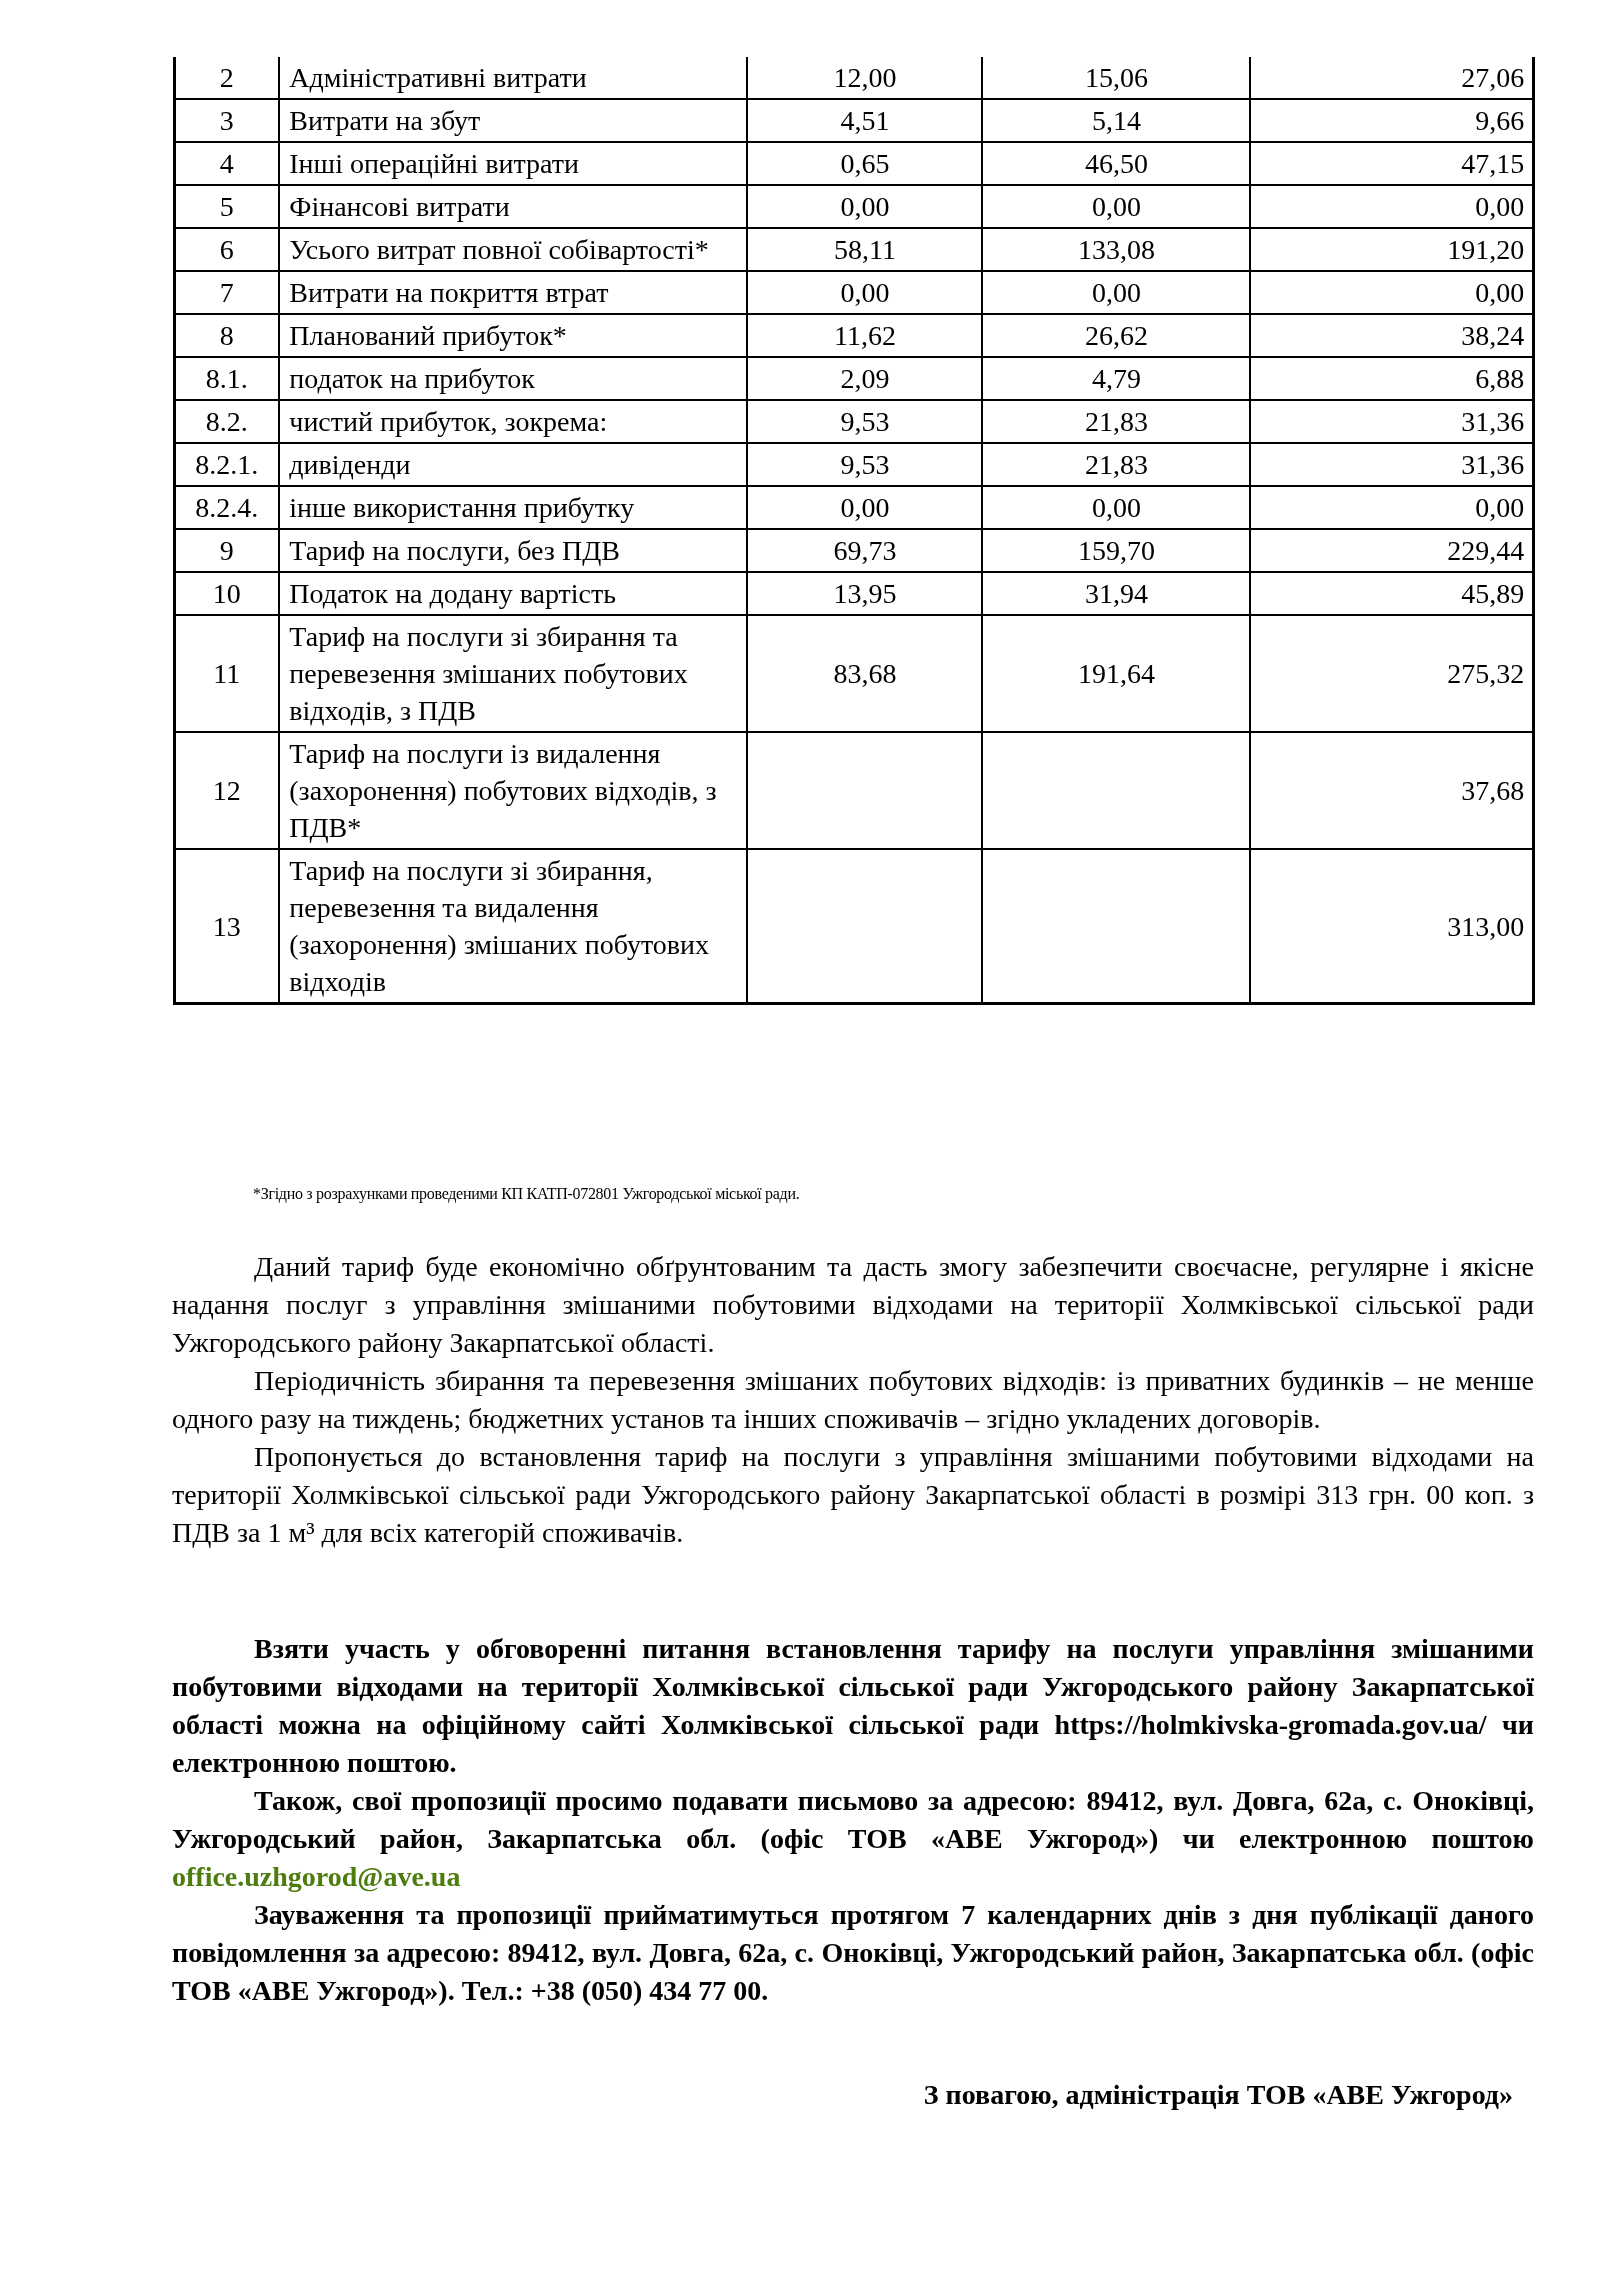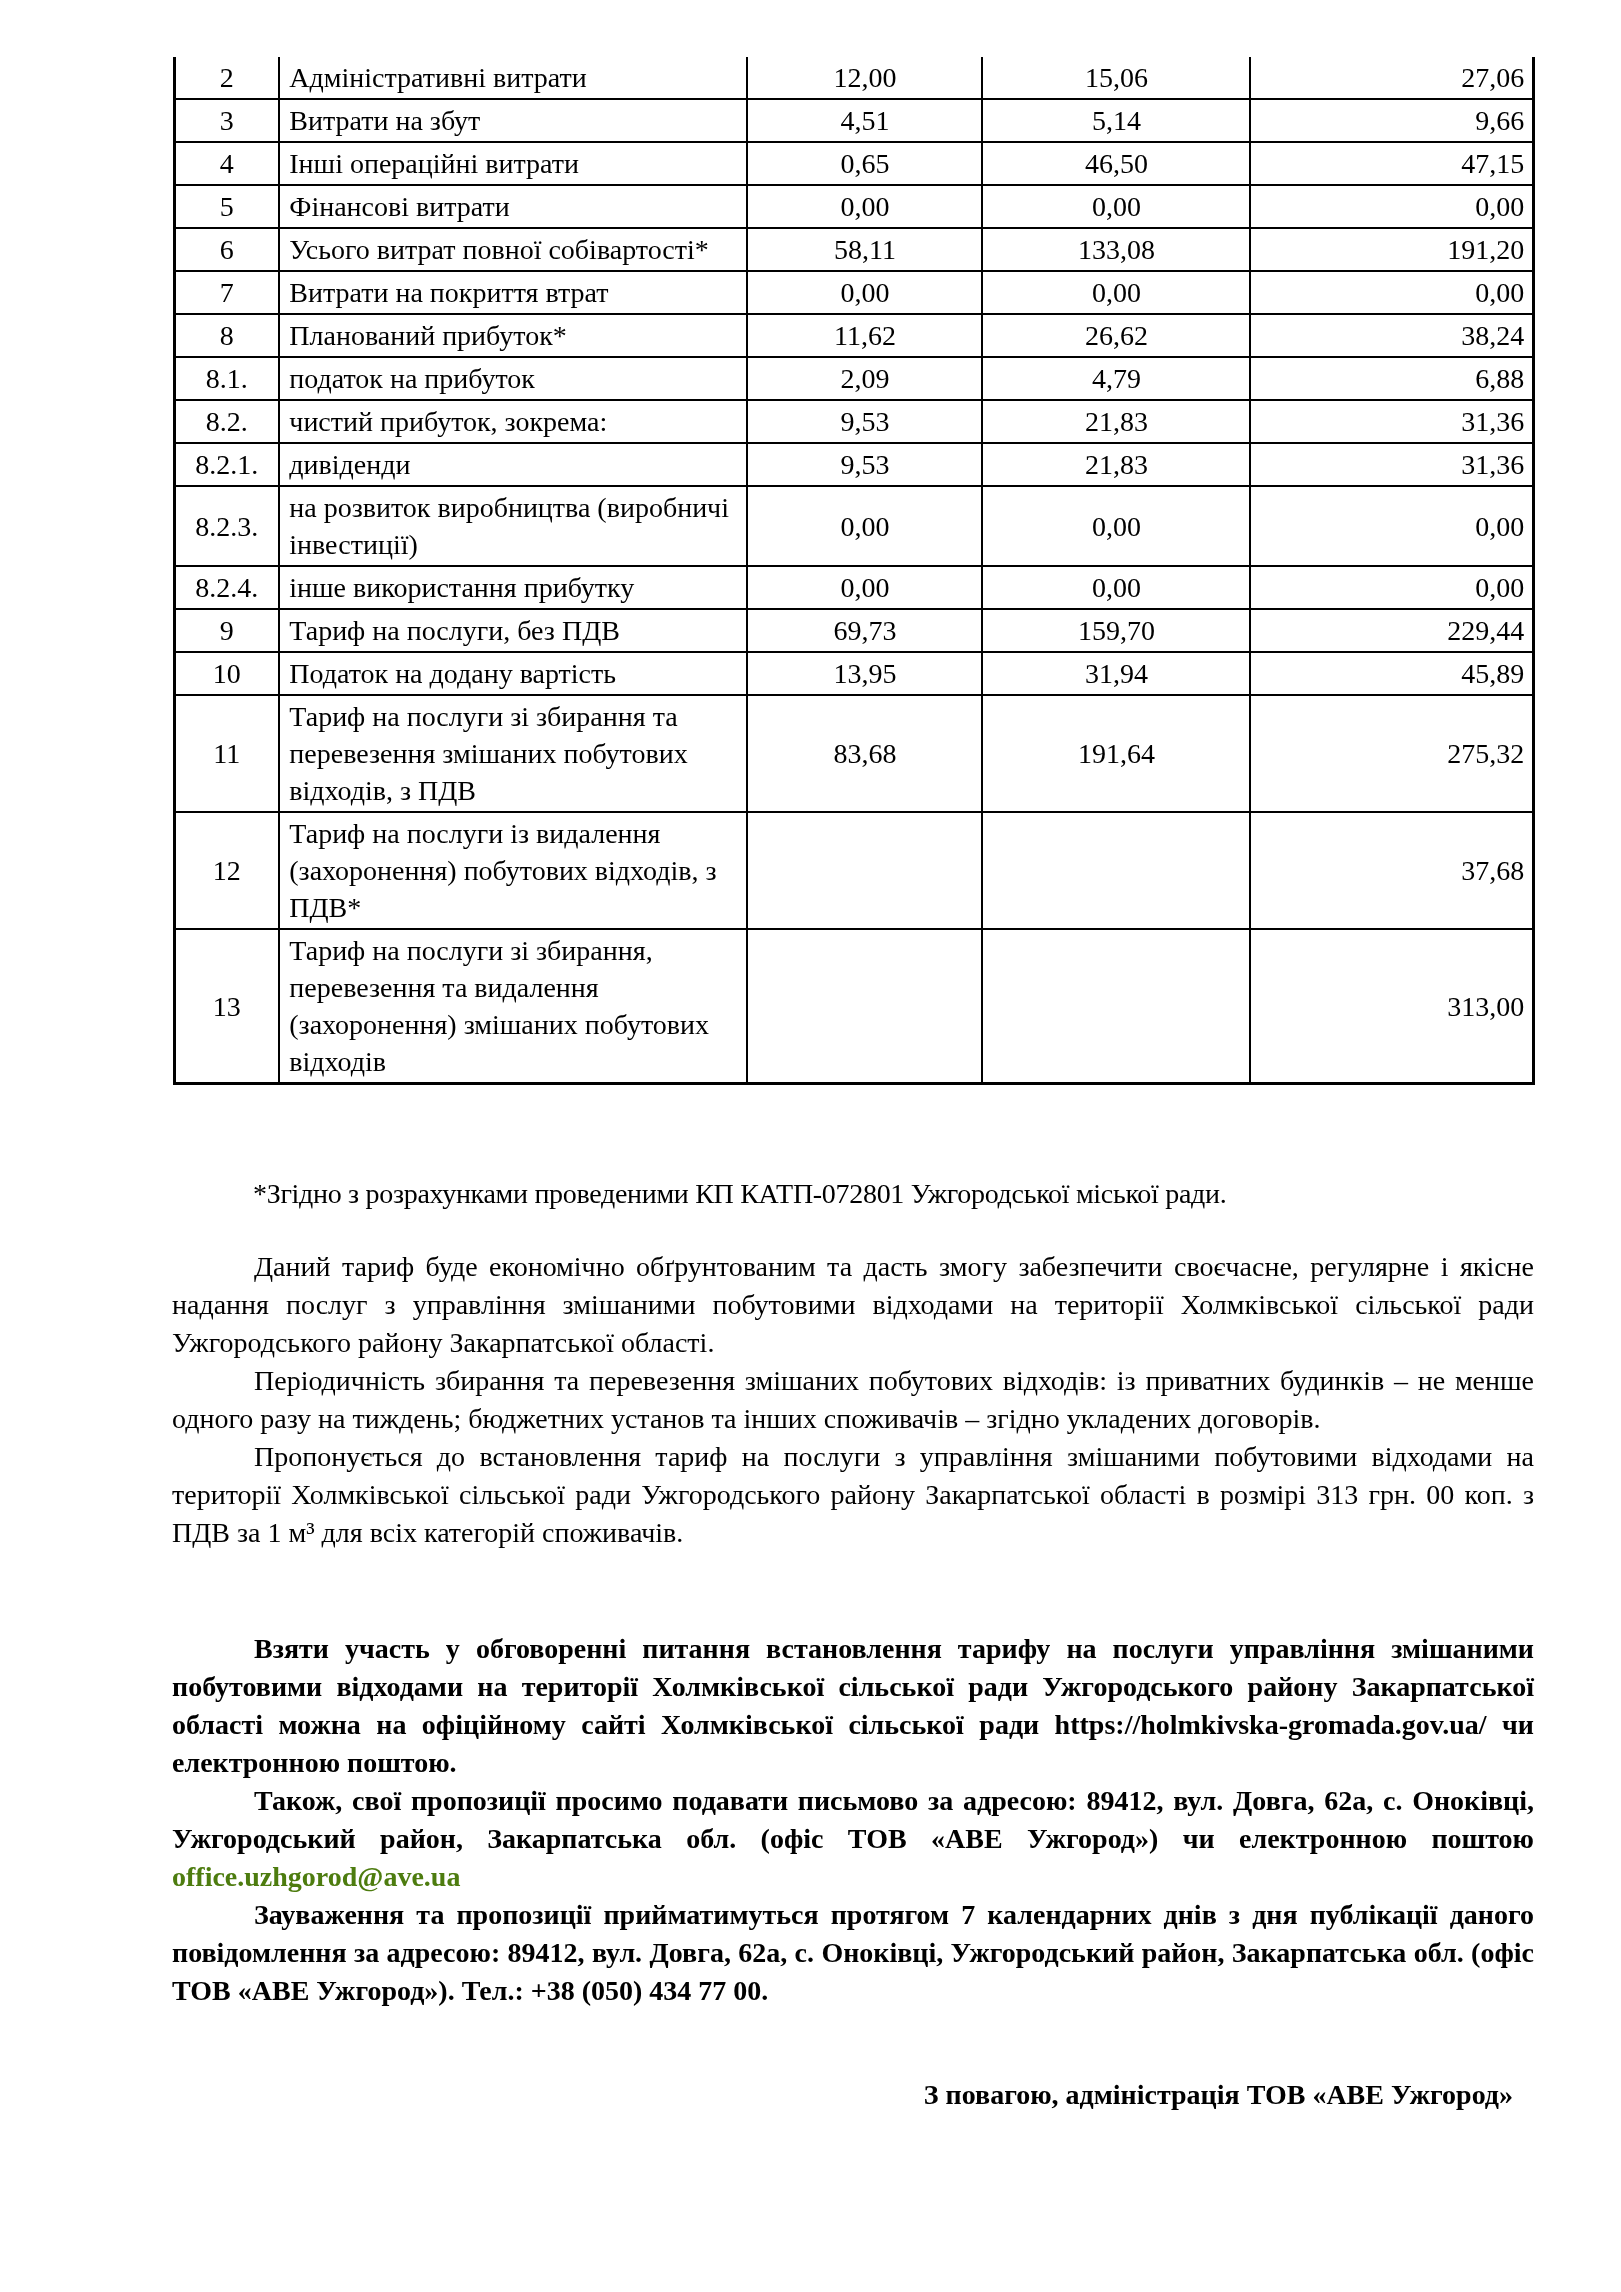--- a/index.html
+++ b/index.html
@@ -26,21 +26,21 @@
   }
   table.tariff tr:first-child td { border-top: none; }
   table.tariff td.num { text-align: center; padding-left: 2px; padding-right: 2px; }
   table.tariff td.val { text-align: center; }
   table.tariff td:first-child { border-left: 3.9px solid #000; }
   table.tariff td:last-child { border-right: 3.9px solid #000; text-align: right; }
   table.tariff tr:last-child td { border-bottom: 3.9px solid #000; }
 
   .footnote {
     position: absolute; left: 253px; top: 1180px;
-    font-size: 28px; line-height: 27.4px; letter-spacing: -0.3px;
+    font-size: 16px; line-height: 27.4px; letter-spacing: -0.3px;
   }
 
   .body-text {
     position: absolute; left: 172px; width: 1362px;
     font-size: 28px; line-height: 38px; text-align: justify;
   }
   .body-text p { margin: 0; text-indent: 82px; }
   .body-text.regular { top: 1248px; }
   .body-text.bold { top: 1630px; font-weight: bold; }
   .body-text.bold p { margin: 0; }
@@ -130,27 +130,20 @@
           <td class="val">31,36</td>
         </tr>
         <tr>
           <td class="num">8.2.1.</td>
           <td class="label">дивіденди</td>
           <td class="val">9,53</td>
           <td class="val">21,83</td>
           <td class="val">31,36</td>
         </tr>
         <tr>
-          <td class="num">8.2.3.</td>
-          <td class="label">на розвиток виробництва (виробничі інвестиції)</td>
-          <td class="val">0,00</td>
-          <td class="val">0,00</td>
-          <td class="val">0,00</td>
-        </tr>
-        <tr>
           <td class="num">8.2.4.</td>
           <td class="label">інше використання прибутку</td>
           <td class="val">0,00</td>
           <td class="val">0,00</td>
           <td class="val">0,00</td>
         </tr>
         <tr>
           <td class="num">9</td>
           <td class="label">Тариф на послуги, без ПДВ</td>
           <td class="val">69,73</td>

